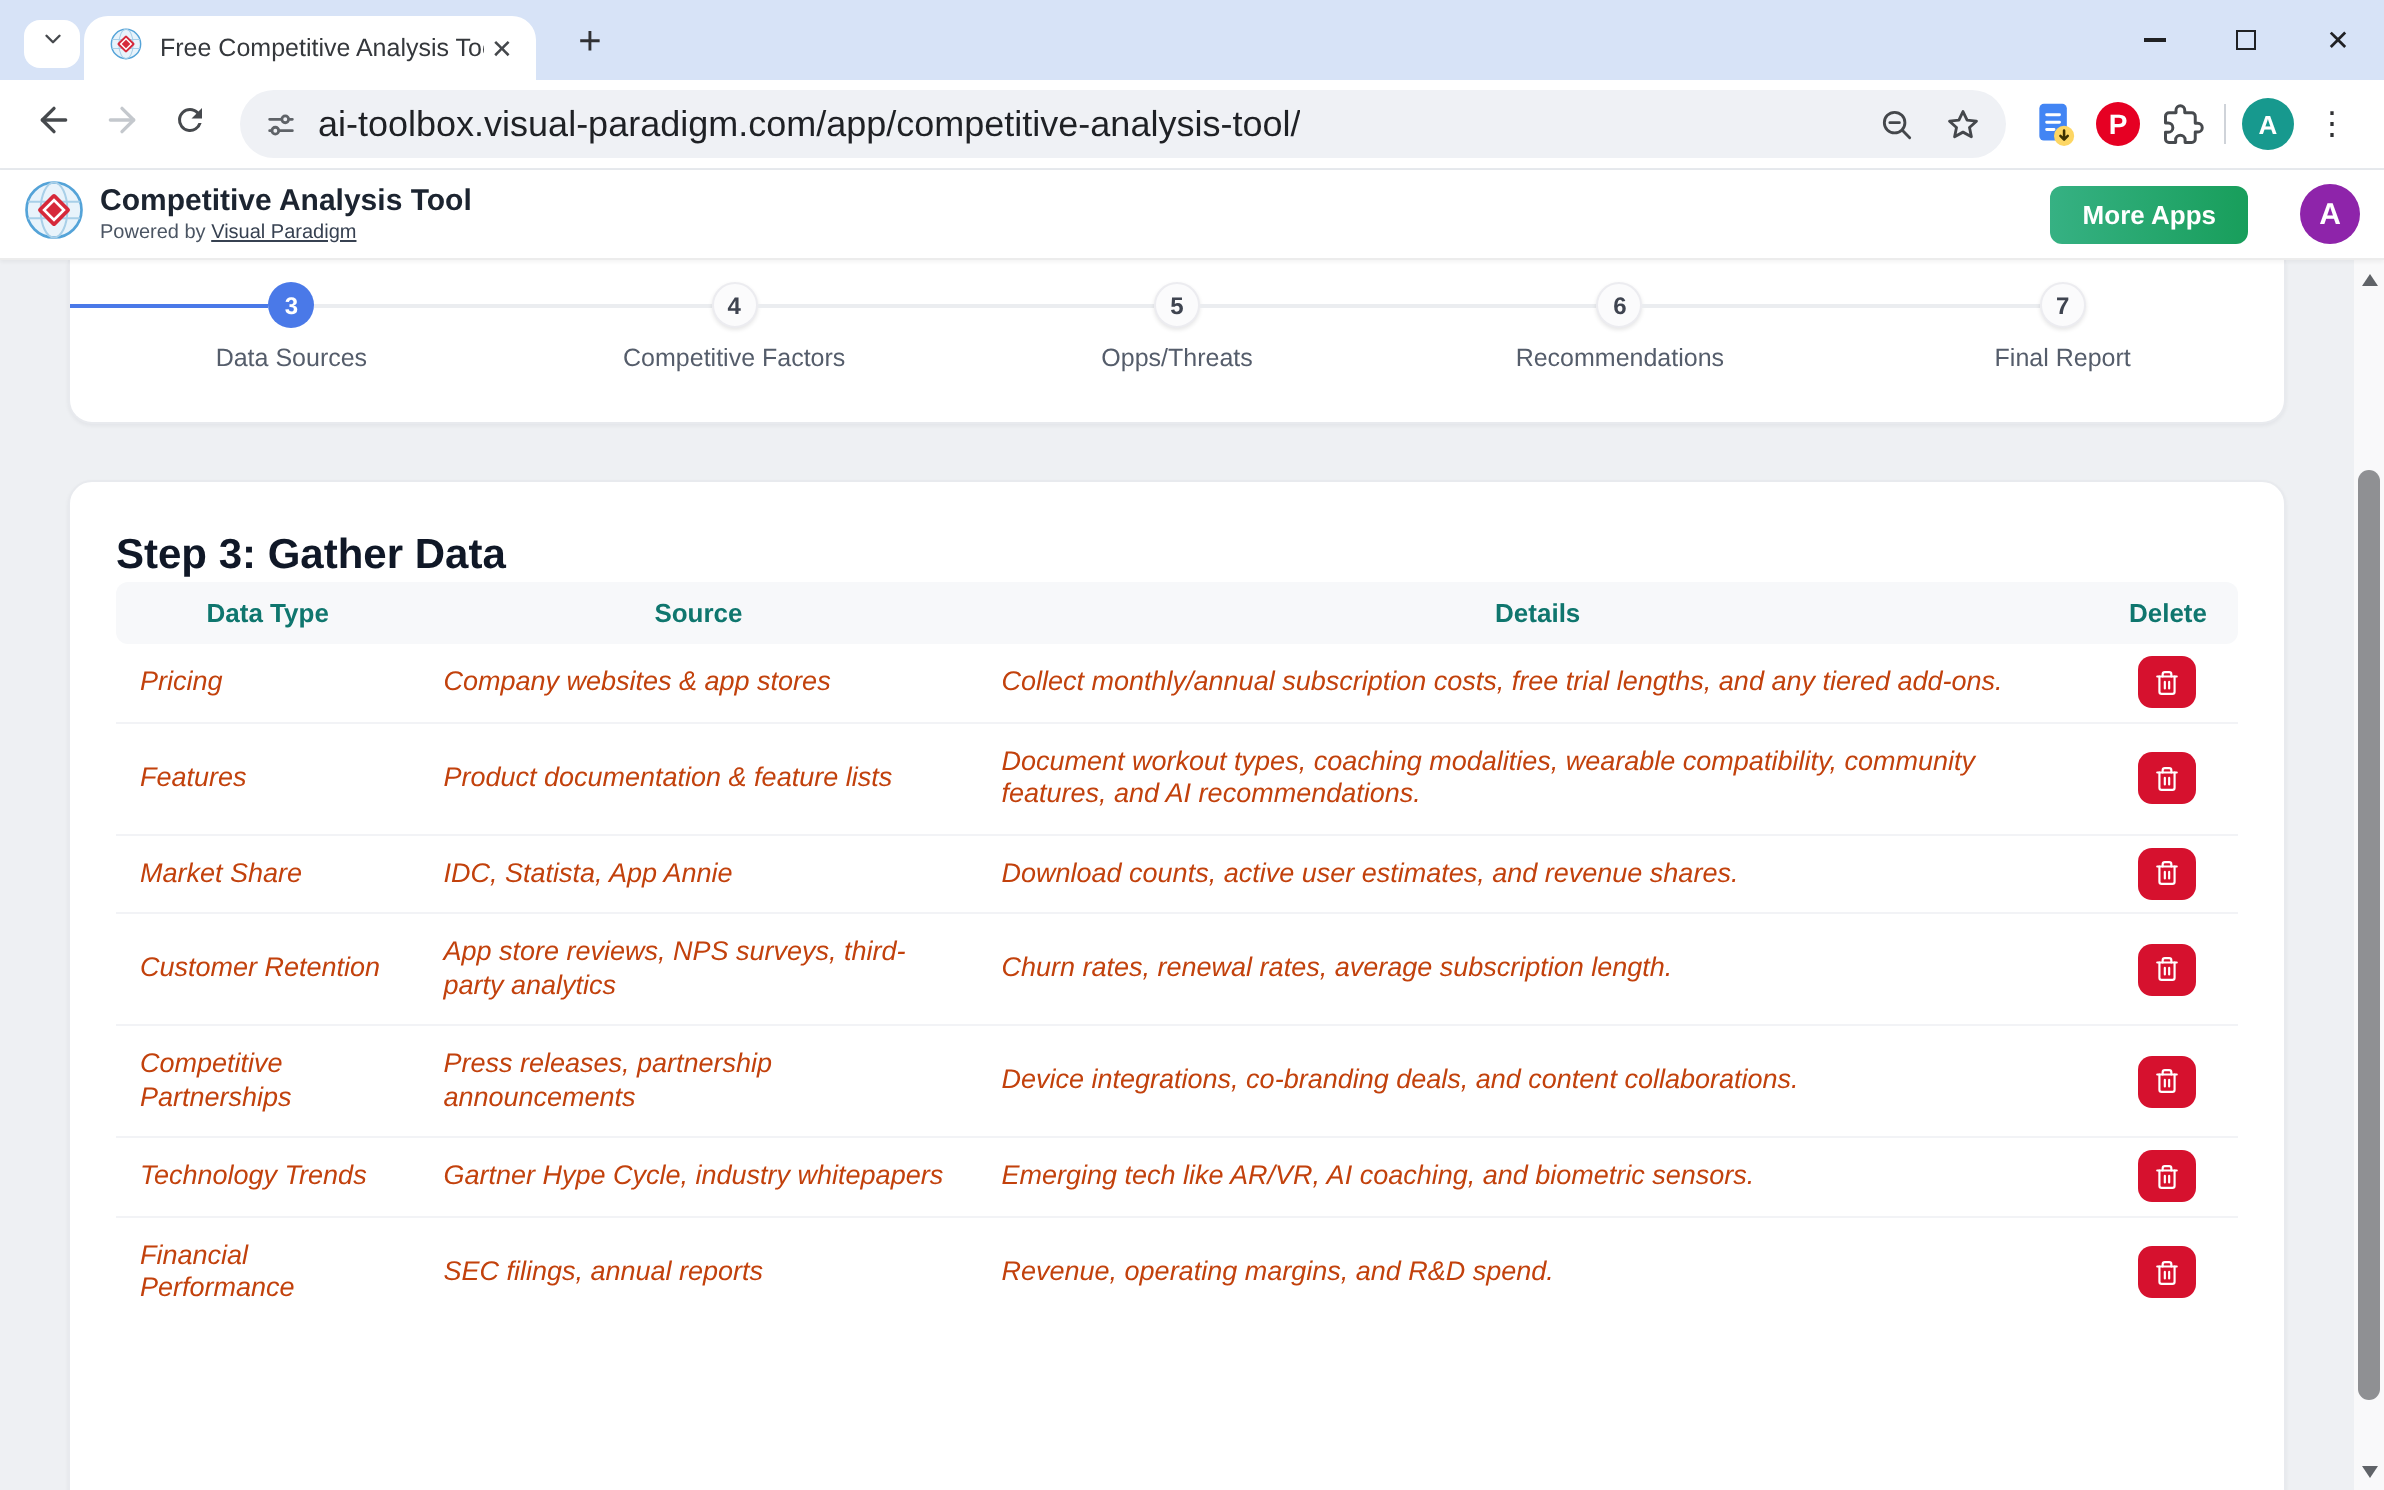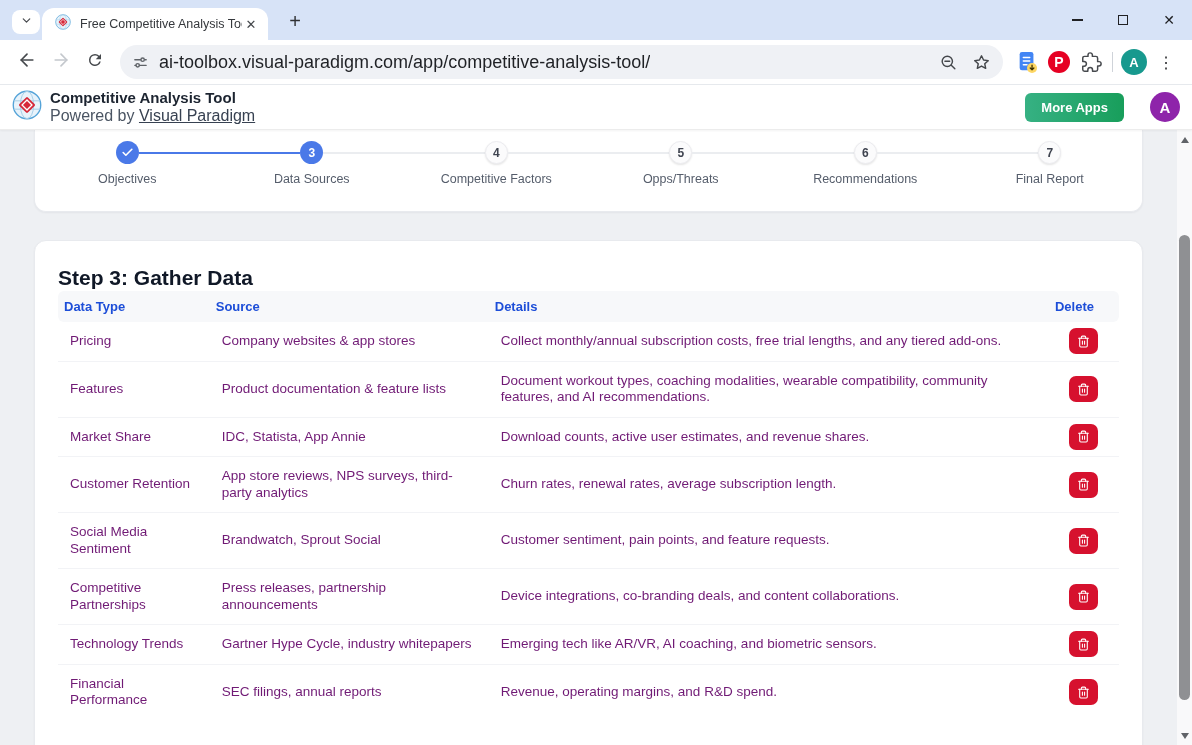--- a/index.html
+++ b/index.html
@@ -28,21 +28,21 @@
   .tb-icon { width:32px; height:32px; display:flex; align-items:center; justify-content:center; cursor:pointer; flex:0 0 auto; }
   .pinterest { width:22px; height:22px; border-radius:50%; background:#e60023; color:#fff; font-weight:700; font-size:14px; display:flex; align-items:center; justify-content:center; }
   .tb-sep { width:1px; height:20px; background:#cfd3d9; margin:0 5px; flex:0 0 auto; }
   .tb-avatar { width:26px; height:26px; border-radius:50%; background:#17998e; color:#fff; font-size:13px; font-weight:700; display:flex; align-items:center; justify-content:center; }
   .kebab { font-size:16px; color:#303134; letter-spacing:0; }
 
   
   .app-header { height:45px; background:#fff; display:flex; align-items:center; padding:0 0 0 12px; border-bottom:1px solid #ececec; box-shadow:0 1px 2px rgba(0,0,0,.05); position:relative; z-index:2; }
   .app-title-block { margin-left:8px; }
   .app-title { font-size:15px; font-weight:700; color:#1c2430; line-height:1.15; }
-  .powered { font-size:16px; color:#4b5563; margin-top:1px; }
+  .powered { font-size:10px; color:#4b5563; margin-top:1px; }
   .powered a { color:#374151; text-decoration:underline; cursor:pointer; }
   .hdr-right { margin-left:auto; display:flex; align-items:center; padding-right:12px;gap:16px; }
   .more-apps { height:29px; padding:0 16px; border:none; border-radius:6px; background:linear-gradient(90deg,#36b183,#189e5b); color:#fff; font-family:"Liberation Sans",sans-serif; font-size:13px; font-weight:700; cursor:pointer; }
   .hdr-avatar { width:30px; height:30px; border-radius:50%; background:#8e24aa; color:#fff; font-size:15px; font-weight:700; display:flex; align-items:center; justify-content:center; margin-left:10px; cursor:pointer; }
 
   
   .content { position:relative; height:615px; overflow:hidden; background:#eef0f3; padding:0 49px 0 34px; }
 
   .stepper-card { background:#fff; border:1px solid #e8eaee; border-top:none; border-radius:0 0 12px 12px; height:82px; box-shadow:0 1px 2px rgba(16,24,40,.05); }
   .stepper { display:flex; height:100%; padding-top:11px; }
@@ -54,24 +54,24 @@
   .line.hidden { background:transparent; }
   .circle { width:23px; height:23px; border-radius:50%; display:flex; align-items:center; justify-content:center; font-size:12px; font-weight:700; flex:0 0 auto; cursor:pointer; }
   .step.done .circle, .step.active .circle { background:#4a79e8; color:#fff; }
   .step.todo .circle { background:#fbfbfc; color:#3f4450; border:1px solid #ececf0; box-shadow:0 1px 2px rgba(0,0,0,.10); }
   .step-label { margin-top:8px; font-size:12.5px; color:#555d6b; }
 
   .main-card { background:#fff; border:1px solid #e8eaee; border-radius:12px; margin-top:28px; height:560px; padding:24px 23px; box-shadow:0 1px 2px rgba(16,24,40,.05); }
   .main-card h1 { font-size:21px; font-weight:700; color:#101827; line-height:26px; }
 
   table { width:100%; border-collapse:collapse; table-layout:fixed; }
-  thead th { background:#f7f8fa; font-size:13px; font-weight:700; color:#1d4ed8; padding:8px 6px; text-align:left; height:30px; }
+  thead th { background:#f7f8fa; font-size:13px; font-weight:700; color:#0f766e; padding:8px 6px; text-align:center; height:30px; }
   thead th:first-child { border-radius:6px 0 0 6px; }
   thead th:last-child { border-radius:0 6px 6px 0; }
-  tbody td { font-size:13.5px; color:#701a75; padding:11px 12px; vertical-align:middle; border-top:1px solid #f2f3f6; line-height:16.5px; }
+  tbody td { font-size:13.5px; color:#c2410c; padding:11px 12px; vertical-align:middle; border-top:1px solid #f2f3f6; line-height:16.5px;font-style:italic; }
   tbody tr:first-child td { border-top:none; }
   td.del-cell { text-align:center; padding:6px 0; }
   .del-btn { width:29px; height:26px; border:none; border-radius:7px; background:#d6112e; display:inline-flex; align-items:center; justify-content:center; cursor:pointer; }
 
   
   .scrollbar { position:absolute; top:0; right:0; width:15px; height:615px; background:#f9f9fa; }
   .sb-arrow { position:absolute; left:0; width:15px; height:15px; display:flex; align-items:center; justify-content:center; }
   .tri-up { width:0; height:0; border-left:4px solid transparent; border-right:4px solid transparent; border-bottom:6px solid #606368; }
   .tri-down { width:0; height:0; border-left:4px solid transparent; border-right:4px solid transparent; border-top:6px solid #606368; }
   .sb-thumb { position:absolute; left:2px; width:11px; top:105px; height:465px; background:#8f9093; border-radius:6px; cursor:pointer; }
@@ -198,32 +198,20 @@
     <div class="hdr-right">
       <button class="more-apps">More Apps</button>
       <div class="hdr-avatar">A</div>
     </div>
   </div>
 
   <div class="content">
 
     <div class="stepper-card">
       <div class="stepper" id="stepper">
-          <div class="step done">
-            <div class="step-row">
-              <div class="line hidden"></div>
-              <div class="circle">
-                <svg width="13" height="13" viewBox="0 0 24 24" fill="none" stroke="#fff" stroke-width="3" stroke-linecap="round" stroke-linejoin="round">
-                  <polyline points="20 6 9 17 4 12"></polyline>
-                </svg>
-              </div>
-              <div class="line blue"></div>
-            </div>
-            <div class="step-label">Objectives</div>
-          </div>
           <div class="step active">
             <div class="step-row">
               <div class="line blue"></div>
               <div class="circle">3</div>
               <div class="line gray"></div>
             </div>
             <div class="step-label">Data Sources</div>
           </div>
           <div class="step todo">
             <div class="step-row">
@@ -328,34 +316,20 @@
                   <svg width="13" height="13" viewBox="0 0 24 24" fill="none" stroke="#fff" stroke-width="2" stroke-linecap="round" stroke-linejoin="round">
                     <path d="M3 6h18"></path>
                     <path d="M19 6v14a2 2 0 0 1-2 2H7a2 2 0 0 1-2-2V6"></path>
                     <path d="M8 6V4a2 2 0 0 1 2-2h4a2 2 0 0 1 2 2v2"></path>
                     <line x1="10" y1="11" x2="10" y2="17"></line>
                     <line x1="14" y1="11" x2="14" y2="17"></line>
                   </svg>
                 </button></td>
             </tr>
             <tr>
-              <td>Social Media Sentiment</td>
-              <td>Brandwatch, Sprout Social</td>
-              <td>Customer sentiment, pain points, and feature requests.</td>
-              <td class="del-cell"><button class="del-btn">
-                  <svg width="13" height="13" viewBox="0 0 24 24" fill="none" stroke="#fff" stroke-width="2" stroke-linecap="round" stroke-linejoin="round">
-                    <path d="M3 6h18"></path>
-                    <path d="M19 6v14a2 2 0 0 1-2 2H7a2 2 0 0 1-2-2V6"></path>
-                    <path d="M8 6V4a2 2 0 0 1 2-2h4a2 2 0 0 1 2 2v2"></path>
-                    <line x1="10" y1="11" x2="10" y2="17"></line>
-                    <line x1="14" y1="11" x2="14" y2="17"></line>
-                  </svg>
-                </button></td>
-            </tr>
-            <tr>
               <td>Competitive Partnerships</td>
               <td>Press releases, partnership announcements</td>
               <td>Device integrations, co-branding deals, and content collaborations.</td>
               <td class="del-cell"><button class="del-btn">
                   <svg width="13" height="13" viewBox="0 0 24 24" fill="none" stroke="#fff" stroke-width="2" stroke-linecap="round" stroke-linejoin="round">
                     <path d="M3 6h18"></path>
                     <path d="M19 6v14a2 2 0 0 1-2 2H7a2 2 0 0 1-2-2V6"></path>
                     <path d="M8 6V4a2 2 0 0 1 2-2h4a2 2 0 0 1 2 2v2"></path>
                     <line x1="10" y1="11" x2="10" y2="17"></line>
                     <line x1="14" y1="11" x2="14" y2="17"></line>

